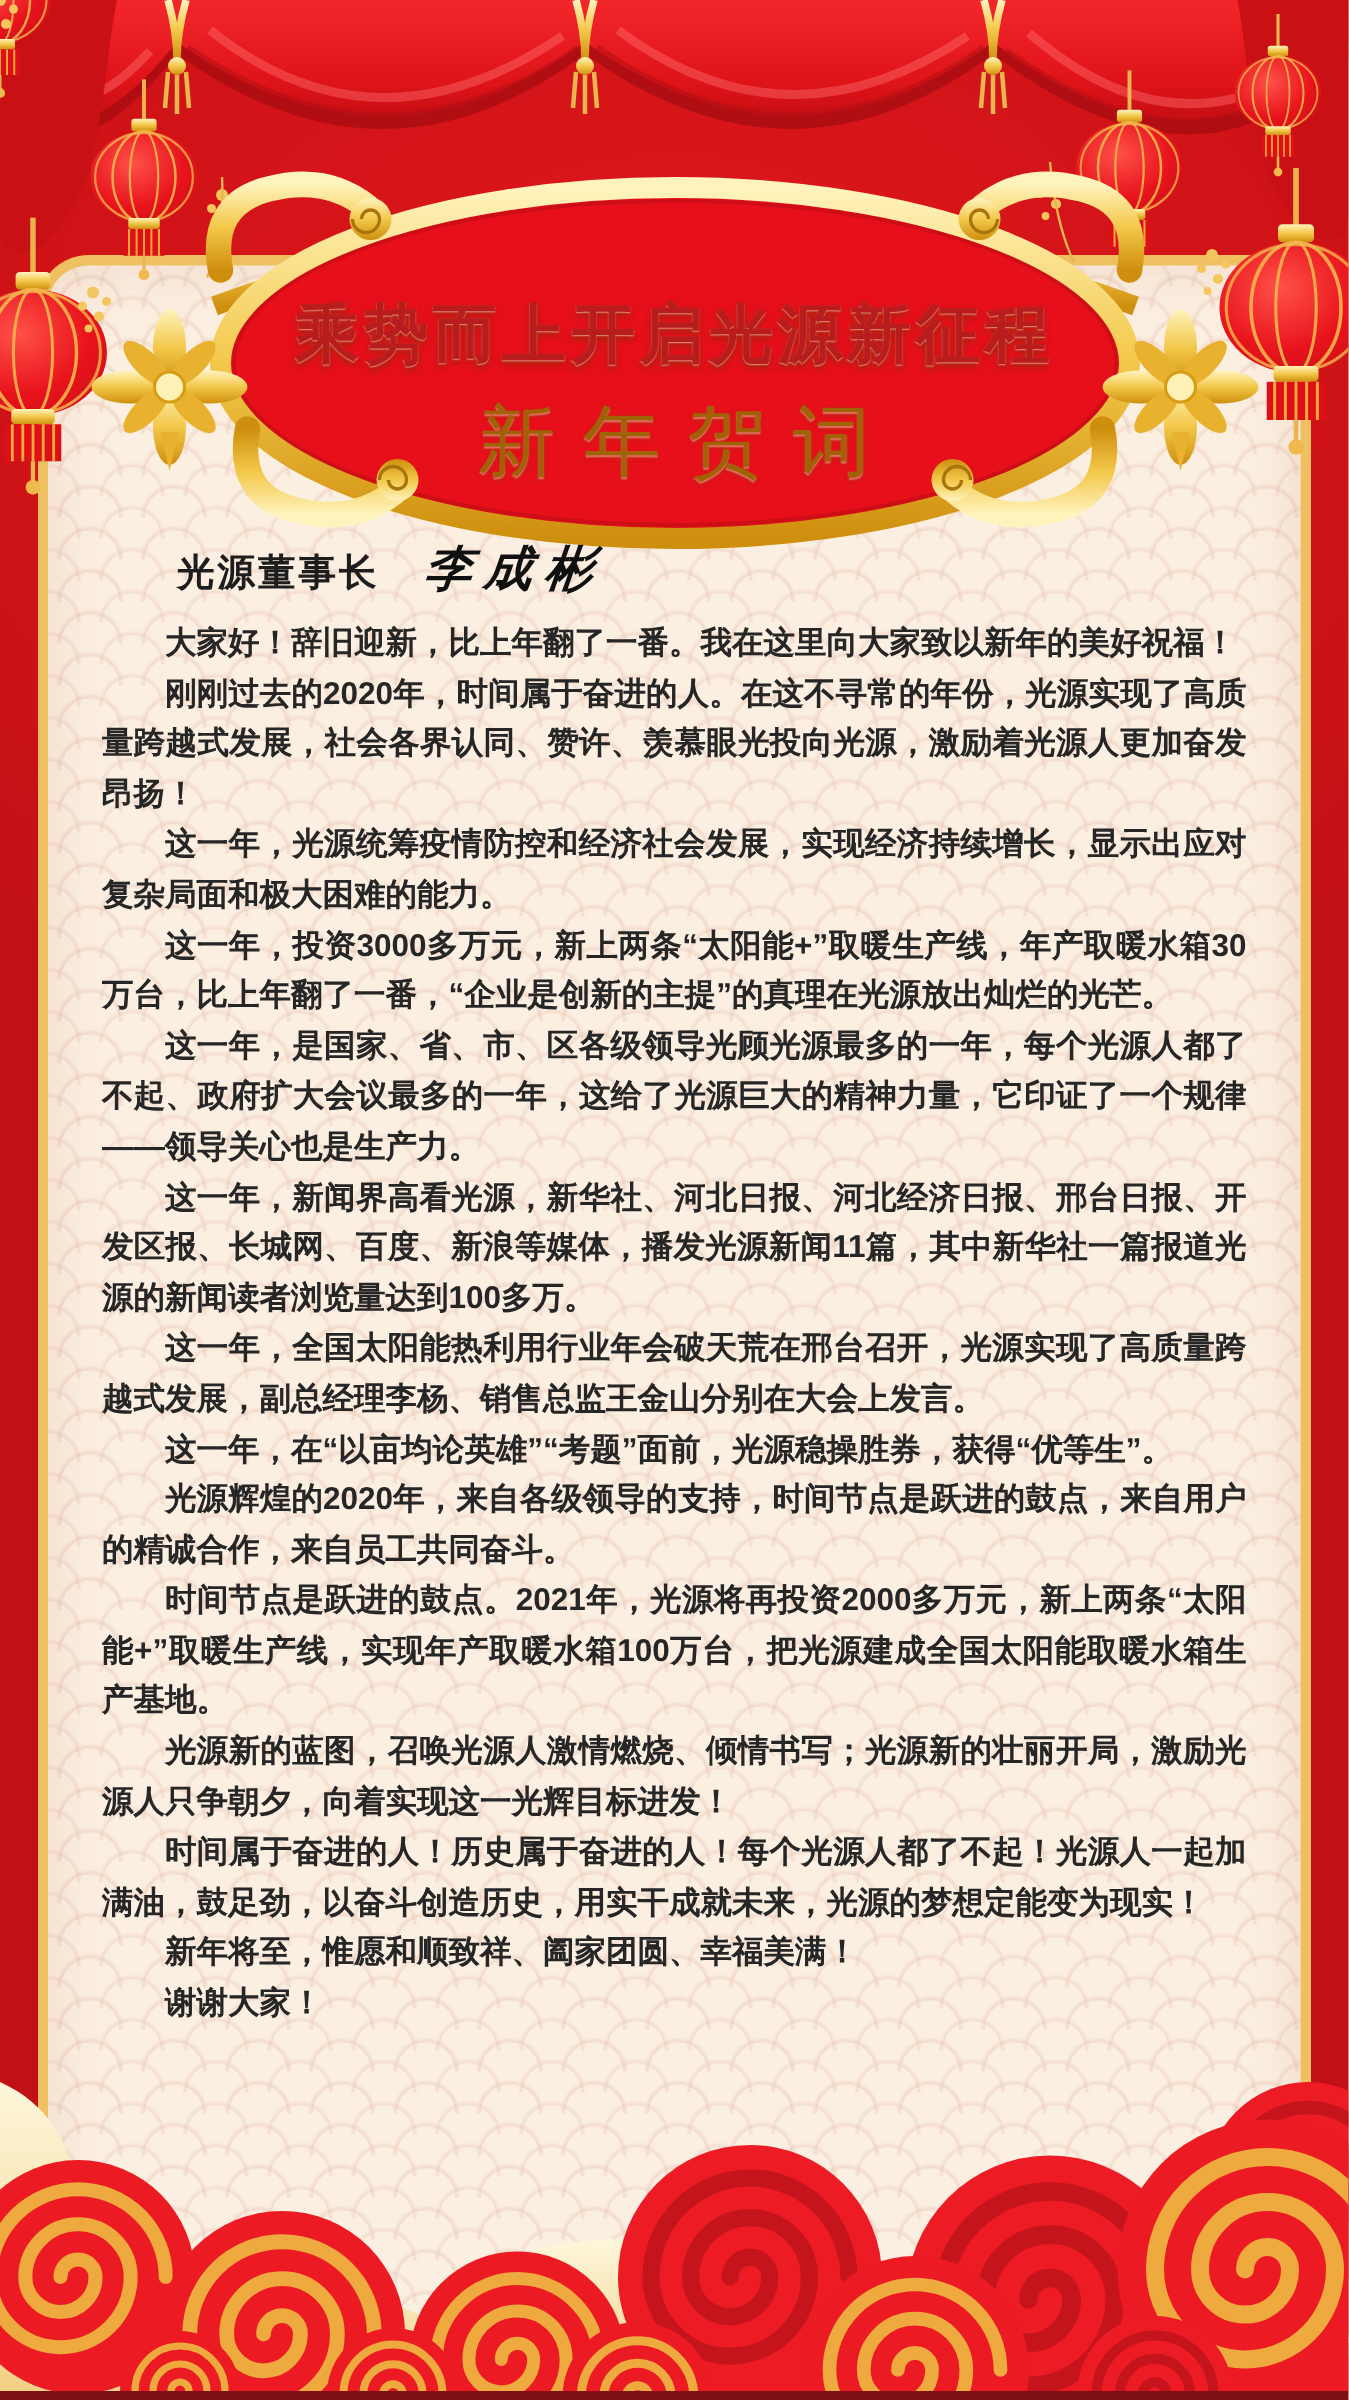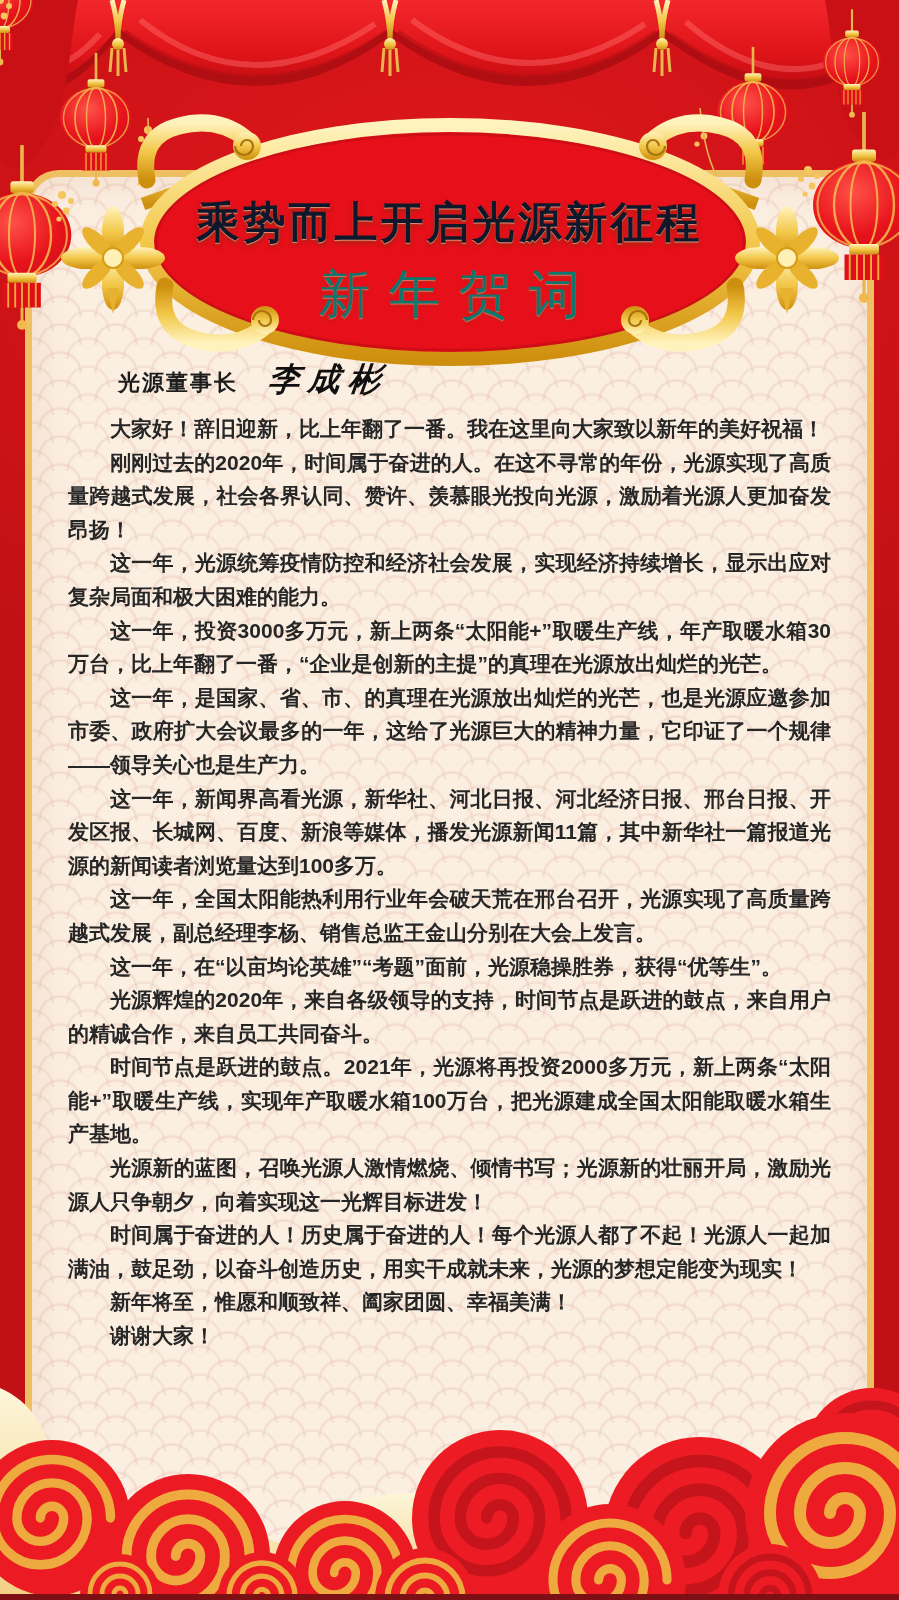--- a/index.html
+++ b/index.html
@@ -22,31 +22,31 @@
          box-shadow:inset 0 0 40px rgba(210,150,120,.25);}
 
   .curtain-svg{position:absolute;left:0;top:0;}
   .lantern-svg{position:absolute;left:0;top:0;}
 
   
   .badge{position:absolute;left:50%;top:100px;width:790px;height:268px;margin-left:-395px;}
   .badge svg{position:absolute;left:0;top:0;}
   .badge-title{position:absolute;left:0;top:94px;width:100%;text-align:center;
       font-family:"DejaVu Sans",sans-serif;font-weight:bold;font-size:43px;letter-spacing:3px;
-      color:#0f172a;
+      color:#b91c1c;
       text-shadow:0 1px 1px rgba(255,250,220,.55), 0 3px 4px rgba(120,50,0,.6);}
   .badge-subtitle{position:absolute;left:0;top:160px;width:100%;text-align:center;
       font-family:"DejaVu Sans",sans-serif;font-weight:normal;font-size:52px;
-      letter-spacing:18px;text-indent:18px;color:#0f766e;
+      letter-spacing:18px;text-indent:18px;color:#a16207;
       text-shadow:0 1px 1px rgba(255,250,220,.4), 0 2px 3px rgba(140,60,0,.45);}
 
   
   .content{position:absolute;left:68px;top:358px;width:763px;color:#262626;}
   .byline{display:flex;align-items:baseline;gap:30px;margin:0 0 10px 50px;}
-  .byline-role{font-size:22px;font-weight:bold;color:#1d1d1d;letter-spacing:2px;}
+  .byline-role{font-size:25px;font-weight:bold;color:#1d1d1d;letter-spacing:2px;}
   .byline-name{font-family:"DejaVu Serif",serif;font-style:italic;font-weight:bold;
                font-size:32px;letter-spacing:8px;color:#101010;transform:skewX(-6deg);}
   .body-text p{margin:0;text-indent:2em;text-align:justify;
                font-size:21px;line-height:33.6px;font-weight:600;color:#262626;}
 
   .clouds-svg{position:absolute;left:0;bottom:0;}
 </style>
 </head>
 <body>
 
@@ -206,21 +206,21 @@
 <div class="content">
   <div class="byline">
     <span class="byline-role">光源董事长</span>
     <span class="byline-name">李成彬</span>
   </div>
   <div class="body-text">
       <p>大家好！辞旧迎新，比上年翻了一番。我在这里向大家致以新年的美好祝福！</p>
       <p>刚刚过去的2020年，时间属于奋进的人。在这不寻常的年份，光源实现了高质量跨越式发展，社会各界认同、赞许、羡慕眼光投向光源，激励着光源人更加奋发昂扬！</p>
       <p>这一年，光源统筹疫情防控和经济社会发展，实现经济持续增长，显示出应对复杂局面和极大困难的能力。</p>
       <p>这一年，投资3000多万元，新上两条“太阳能+”取暖生产线，年产取暖水箱30万台，比上年翻了一番，“企业是创新的主提”的真理在光源放出灿烂的光芒。</p>
-      <p>这一年，是国家、省、市、的真理在光源放出灿烂的光芒，也是光源应邀参加市委、政府扩大会议最多的一年，这给了光源巨大的精神力量，它印证了一个规律——领导关心也是生产力。</p>
+      <p>这一年，是国家、省、市、区各级领导光顾光源最多的一年，每个光源人都了不起、政府扩大会议最多的一年，这给了光源巨大的精神力量，它印证了一个规律——领导关心也是生产力。</p>
       <p>这一年，新闻界高看光源，新华社、河北日报、河北经济日报、邢台日报、开发区报、长城网、百度、新浪等媒体，播发光源新闻11篇，其中新华社一篇报道光源的新闻读者浏览量达到100多万。</p>
       <p>这一年，全国太阳能热利用行业年会破天荒在邢台召开，光源实现了高质量跨越式发展，副总经理李杨、销售总监王金山分别在大会上发言。</p>
       <p>这一年，在“以亩均论英雄”“考题”面前，光源稳操胜券，获得“优等生”。</p>
       <p>光源辉煌的2020年，来自各级领导的支持，时间节点是跃进的鼓点，来自用户的精诚合作，来自员工共同奋斗。</p>
       <p>时间节点是跃进的鼓点。2021年，光源将再投资2000多万元，新上两条“太阳能+”取暖生产线，实现年产取暖水箱100万台，把光源建成全国太阳能取暖水箱生产基地。</p>
       <p>光源新的蓝图，召唤光源人激情燃烧、倾情书写；光源新的壮丽开局，激励光源人只争朝夕，向着实现这一光辉目标进发！</p>
       <p>时间属于奋进的人！历史属于奋进的人！每个光源人都了不起！光源人一起加满油，鼓足劲，以奋斗创造历史，用实干成就未来，光源的梦想定能变为现实！</p>
       <p>新年将至，惟愿和顺致祥、阖家团圆、幸福美满！</p>
       <p>谢谢大家！</p>
     </div>

